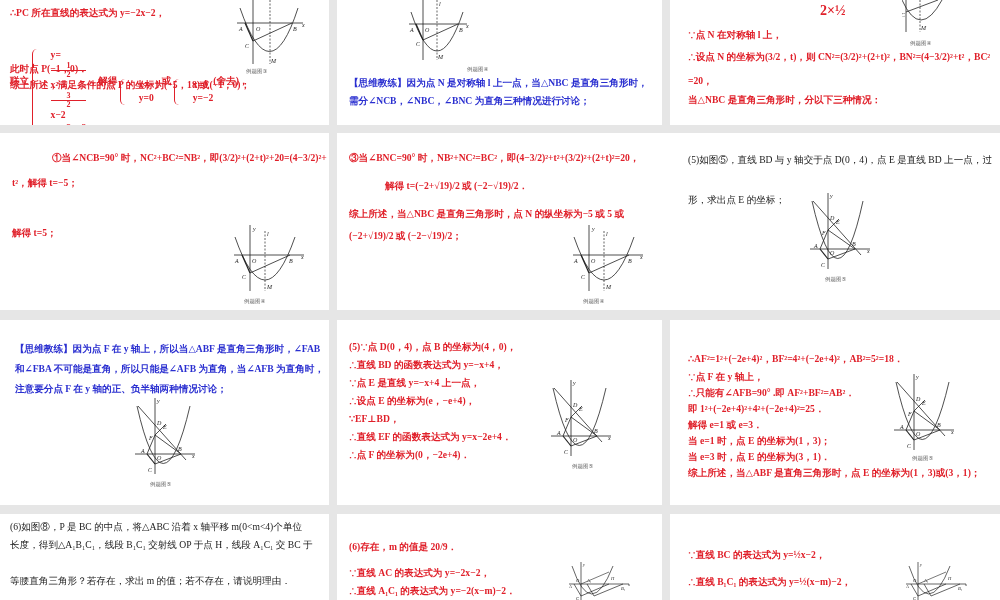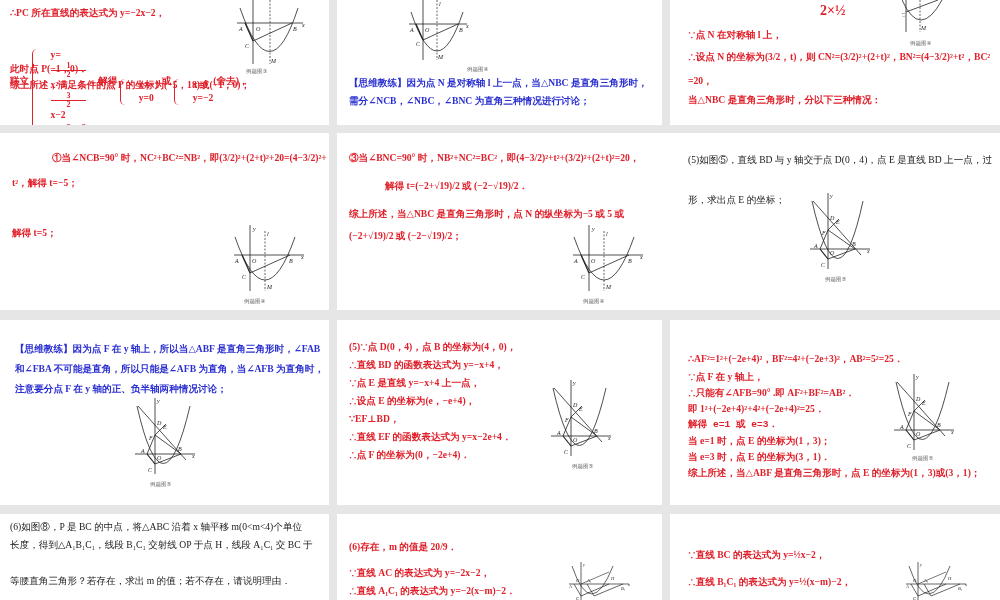--- a/index.html
+++ b/index.html
@@ -228,25 +228,25 @@
     <text x="8" y="57" font-size="6" font-style="italic" fill="#222">A</text>
     <text x="24" y="64" font-size="6" font-style="italic" fill="#222">O</text>
     <text x="45" y="55" font-size="6" font-style="italic" fill="#222">B</text>
     <text x="59" y="62" font-size="6" font-style="italic" fill="#222">x</text>
     <text x="15" y="76" font-size="6" font-style="italic" fill="#222">C</text>
   </svg>
   <div class="cap" style="left:235px;top:143px;">例题图⑤</div>
 </div>
 
 <div class="slide" style="left:670px;top:320px;width:330px;height:185px;">
-  <div class="txt red" style="left:18px;top:34px;">∴AF²=1²+(−2e+4)²，BF²=4²+(−2e+3)²，AB²=5²=25．</div>
+  <div class="txt red" style="left:18px;top:34px;">∴AF²=1²+(−2e+4)²，BF²=4²+(−2e+4)²，AB²=5²=18．</div>
   <div class="txt red" style="left:18px;top:52px;">∵点 F 在 y 轴上，</div>
   <div class="txt red" style="left:18px;top:68px;">∴只能有∠AFB=90° .即 AF²+BF²=AB²．</div>
   <div class="txt red" style="left:18px;top:84px;">即 1²+(−2e+4)²+4²+(−2e+4)²=25．</div>
-  <div class="txt red" style="left:18px;top:100px;font-family:Liberation Mono, monospace;">解得 e=1 或 e=3．</div>
+  <div class="txt red" style="left:18px;top:100px;">解得 e=1 或 e=3．</div>
   <div class="txt red" style="left:18px;top:116px;">当 e=1 时，点 E 的坐标为(1，3)；</div>
   <div class="txt red" style="left:18px;top:132px;">当 e=3 时，点 E 的坐标为(3，1)．</div>
   <div class="txt red" style="left:18px;top:148px;">综上所述，当△ABF 是直角三角形时，点 E 的坐标为(1，3)或(3，1)；</div>
   <svg class="fig" style="left:222px;top:52px;" width="65" height="82" viewBox="0 0 65 82">
     <line x1="2" y1="58" x2="62" y2="58" stroke="#222" stroke-width="0.8"></line>
     <line x1="22" y1="2" x2="22" y2="78" stroke="#222" stroke-width="0.8"></line>
     <path d="M4,10 Q30,125 57,10" fill="none" stroke="#222" stroke-width="0.8"></path>
     <line x1="5" y1="10" x2="53" y2="64" stroke="#222" stroke-width="0.8"></line>
     <line x1="22" y1="39" x2="33" y2="28" stroke="#222" stroke-width="0.8"></line>
     <line x1="14" y1="58" x2="22" y2="39" stroke="#222" stroke-width="0.8"></line>

